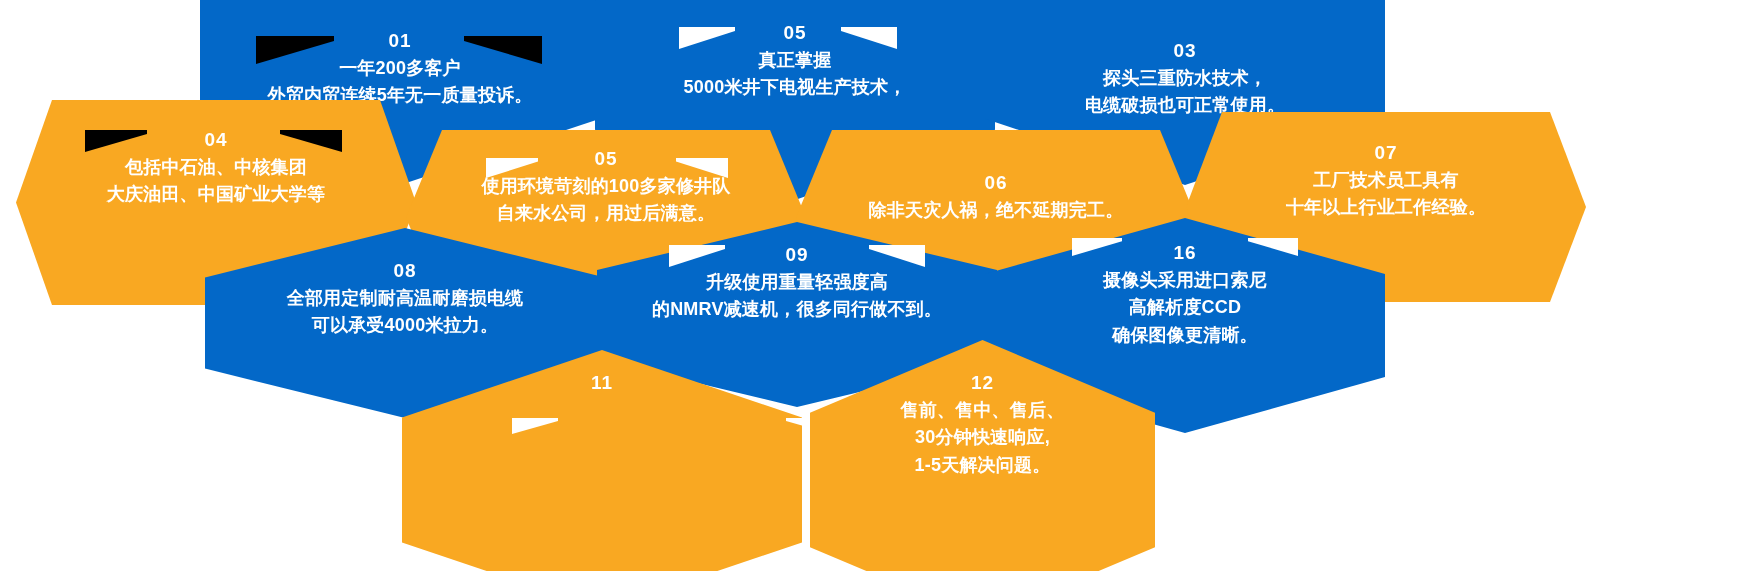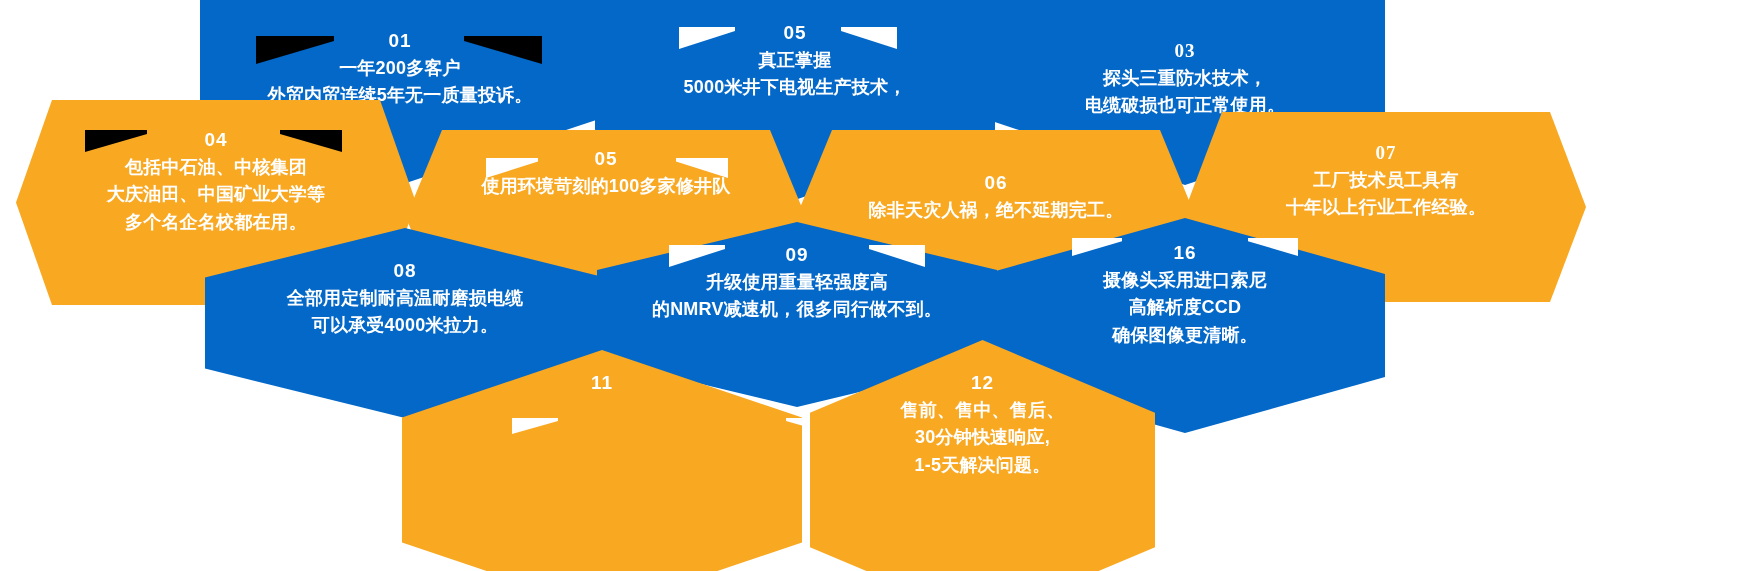--- a/index.html
+++ b/index.html
@@ -99,63 +99,63 @@
       <div class="lines">
         <div>真正掌握</div>
         <div>5000米井下电视生产技术，</div>
       </div>
     </div>
   </div>
   <div class="notch left" style="left:679px;top:27px;width:56px;height:22px;"></div>
   <div class="notch right" style="left:841px;top:27px;width:56px;height:22px;"></div>
 
   <div class="card blue hex-v" style="left:985px;top:-70px;width:400px;height:255px;">
-    <div class="inner" style="top:110px;font-family:Liberation Serif, serif;">
+    <div class="inner" style="top:110px;">
       <div class="num">03</div>
       <div class="lines">
         <div>探头三重防水技术，</div>
         <div>电缆破损也可正常使用。</div>
       </div>
     </div>
   </div>
 
   <div class="card orange hex-h" style="left:16px;top:100px;width:400px;height:205px;">
     <div class="inner" style="top:29px;">
       <div class="num">04</div>
       <div class="lines">
         <div>包括中石油、中核集团</div>
         <div>大庆油田、中国矿业大学等</div>
-        <div>多个名企名校都在用。</div>
       </div>
     </div>
   </div>
   <div class="wedge left" style="left:85px;top:130px;width:62px;height:22px;"></div>
   <div class="wedge right" style="left:280px;top:130px;width:62px;height:22px;"></div>
 
   <div class="card orange hex-h" style="left:406px;top:130px;width:400px;height:175px;">
     <div class="inner" style="top:18px;">
       <div class="num">05</div>
       <div class="lines">
         <div>使用环境苛刻的100多家修井队</div>
+        <div>自来水公司，用过后满意。</div>
       </div>
     </div>
   </div>
   <div class="notch left" style="left:486px;top:158px;width:52px;height:20px;"></div>
   <div class="notch right" style="left:676px;top:158px;width:52px;height:20px;"></div>
 
   <div class="card orange hex-h" style="left:796px;top:130px;width:400px;height:175px;">
     <div class="inner" style="top:30px;margin-top:12px;">
       <div class="num">06</div>
       <div class="lines">
         <div>除非天灾人祸，绝不延期完工。</div>
       </div>
     </div>
   </div>
 
-  <div class="card orange hex-h" style="left:1186px;top:112px;width:400px;height:190px;font-family:Liberation Serif, serif;">
+  <div class="card orange hex-h" style="left:1186px;top:112px;width:400px;height:190px;">
     <div class="inner" style="top:30px;">
       <div class="num">07</div>
       <div class="lines">
         <div>工厂技术员工具有</div>
         <div>十年以上行业工作经验。</div>
       </div>
     </div>
   </div>
 
   <div class="card blue hex-v" style="left:205px;top:228px;width:400px;height:190px;">

